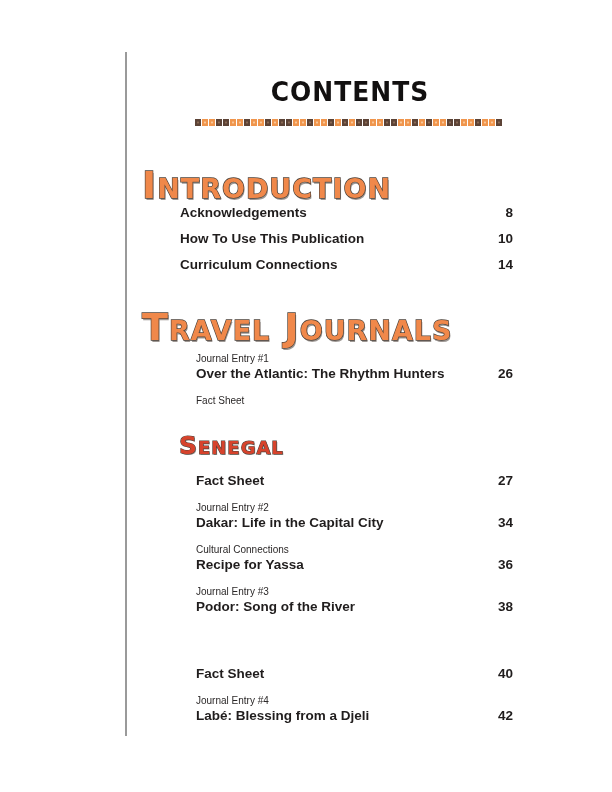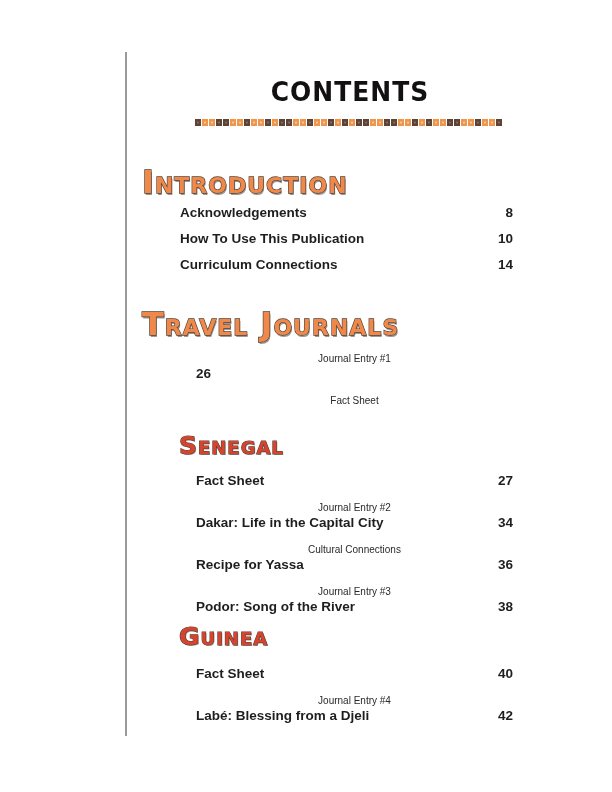--- a/index.html
+++ b/index.html
@@ -61,39 +61,39 @@
     margin: 0;
     font-family: "DejaVu Sans", sans-serif;
     font-weight: bold;
     font-variant: small-caps;
     line-height: 1;
     letter-spacing: 1px;
     paint-order: stroke fill;
   }
   .h-main {
     left: 142px;
-    font-size: 32px;
+    font-size: 38px;
     color: var(--orange, #f0884a);
     -webkit-text-stroke: 1.3px var(--outline, #4e443c);
     text-shadow: 1px 1.5px 0 var(--outline_soft, rgba(78,68,60,0.55));
   }
   .h-country {
     left: 179px;
     font-size: 25px;
     color: var(--red, #d7432c);
     -webkit-text-stroke: 1.1px var(--outline, #4e443c);
     text-shadow: 1px 1px 0 var(--outline_soft, rgba(78,68,60,0.5));
   }
   #h-introduction { top: 166px; }
   #h-travel       { top: 308px; }
   #h-senegal      { top: 433px; text-align: center; }
   #h-guinea       { top: 624px; }
 
   
-  .items { position: absolute; text-align: center; }
+  .items { position: absolute; }
   #items-intro   { left: 180px; top: 205px; width: 333px; }
   #items-travel  { left: 196px; top: 352px; width: 317px; }
   #items-senegal { left: 196px; top: 473px; width: 317px; }
   #items-guinea  { left: 196px; top: 666px; width: 317px; }
 
   .row {
     display: flex;
     justify-content: space-between;
     align-items: baseline;
     line-height: 16px;
@@ -187,20 +187,21 @@
       <span class="p">14</span>
     </div>
   </div>
 
   <h2 class="h-main" id="h-travel">Travel Journals</h2>
 
   <div class="items" id="items-travel">
     <div class="entry">
       <div class="sub">Journal Entry #1</div>
       <div class="row">
+        <span class="t">Over the Atlantic: The Rhythm Hunters</span>
         <span class="p">26</span>
       </div>
     </div>
     <div class="entry">
       <div class="sub">Fact Sheet</div>
     </div>
   </div>
 
   <h3 class="h-country" id="h-senegal">Senegal</h3>
 
@@ -225,21 +226,20 @@
     </div>
     <div class="entry">
       <div class="sub">Journal Entry #3</div>
       <div class="row">
         <span class="t">Podor: Song of the River</span>
         <span class="p">38</span>
       </div>
     </div>
   </div>
 
-  <h3 class="h-country" id="h-guinea">Guinea</h3>
 
   <div class="items" id="items-guinea">
     <div class="row row-solo">
       <span class="t">Fact Sheet</span>
       <span class="p">40</span>
     </div>
     <div class="entry">
       <div class="sub">Journal Entry #4</div>
       <div class="row">
         <span class="t">Labé: Blessing from a Djeli</span>

